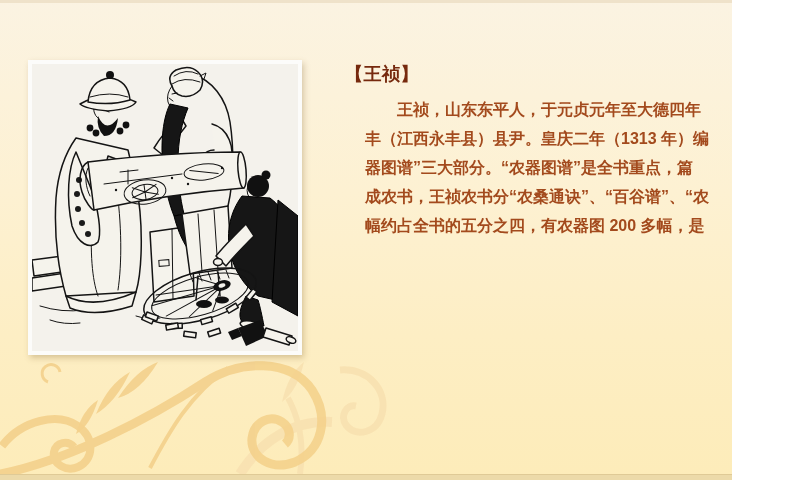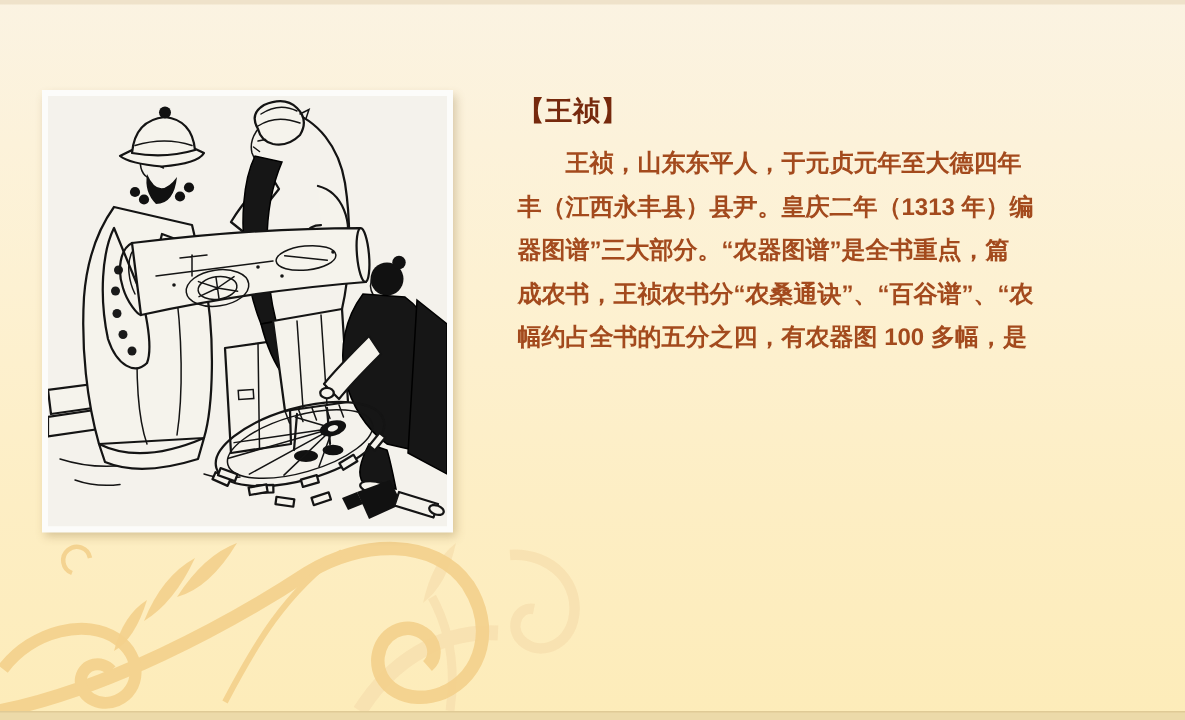--- a/index.html
+++ b/index.html
@@ -1,20 +1,20 @@
 <!DOCTYPE html>
 <html><head>
 <meta charset="utf-8">
 <style>
   * { margin:0; padding:0; box-sizing:border-box; }
   html,body { width:790px; height:480px; }
   body { font-family:"Liberation Sans", sans-serif; }
 
   .page {
-    position:relative; width:790px; height:480px; overflow:hidden;
+    position:relative; width:732px; height:480px; overflow:hidden;
     background:linear-gradient(180deg,#fbf3e2 0%, #fdf1d2 40%, #fdeec4 70%, #fdecb9 100%);
   }
   .top-strip {
     position:absolute; top:0; left:0; width:100%; height:3px;
     background:rgba(219,196,158,0.35);
   }
   .footer-strip {
     position:absolute; bottom:0; left:0; width:100%; height:6px;
     background:#ecdaa9; border-top:1px solid #dfca96;
   }
@@ -31,21 +31,21 @@
   }
   .photo-frame svg { display:block; }
 
   .article { position:absolute; left:345px; top:62px; width:425px; }
   .article h2 {
     font-size:18px; font-weight:bold; color:#76290d;
     line-height:24px; margin-bottom:9px; letter-spacing:0.5px;
   }
   .article .line {
     font-size:16px; font-weight:bold; color:#a34a1d;
-    line-height:29px; white-space:nowrap;
+    line-height:29px; white-space:nowrap;margin-left:20px;
   }
 
   .ill { stroke:#141414; stroke-width:1.5; fill:none;
          stroke-linecap:round; stroke-linejoin:round; }
   .ill-fill { fill:#161616; stroke:#000; stroke-width:1; }
   .ill-paper { fill:#f5f3ec; stroke:#141414; stroke-width:1.5;
                stroke-linecap:round; stroke-linejoin:round; }
   .ill-thin { stroke:#141414; stroke-width:1; fill:none; stroke-linecap:round; }
 </style>
 </head>
@@ -225,18 +225,18 @@
     </svg>
   </div>
 
   <div class="article">
     <h2>【王祯】</h2>
     <div>
       <div class="line">　　王祯，山东东平人，于元贞元年至大德四年</div>
       <div class="line">丰（江西永丰县）县尹。皇庆二年（1313 年）编</div>
       <div class="line">器图谱”三大部分。“农器图谱”是全书重点，篇</div>
       <div class="line">成农书，王祯农书分“农桑通诀”、“百谷谱”、“农</div>
-      <div class="line">幅约占全书的五分之四，有农器图 100 多幅，是</div>
+      <div class="line">幅约占全书的五分之四，有农器图 200 多幅，是</div>
     </div>
   </div>
 
   <div class="footer-strip"></div>
 </div>
 
 </body></html>

